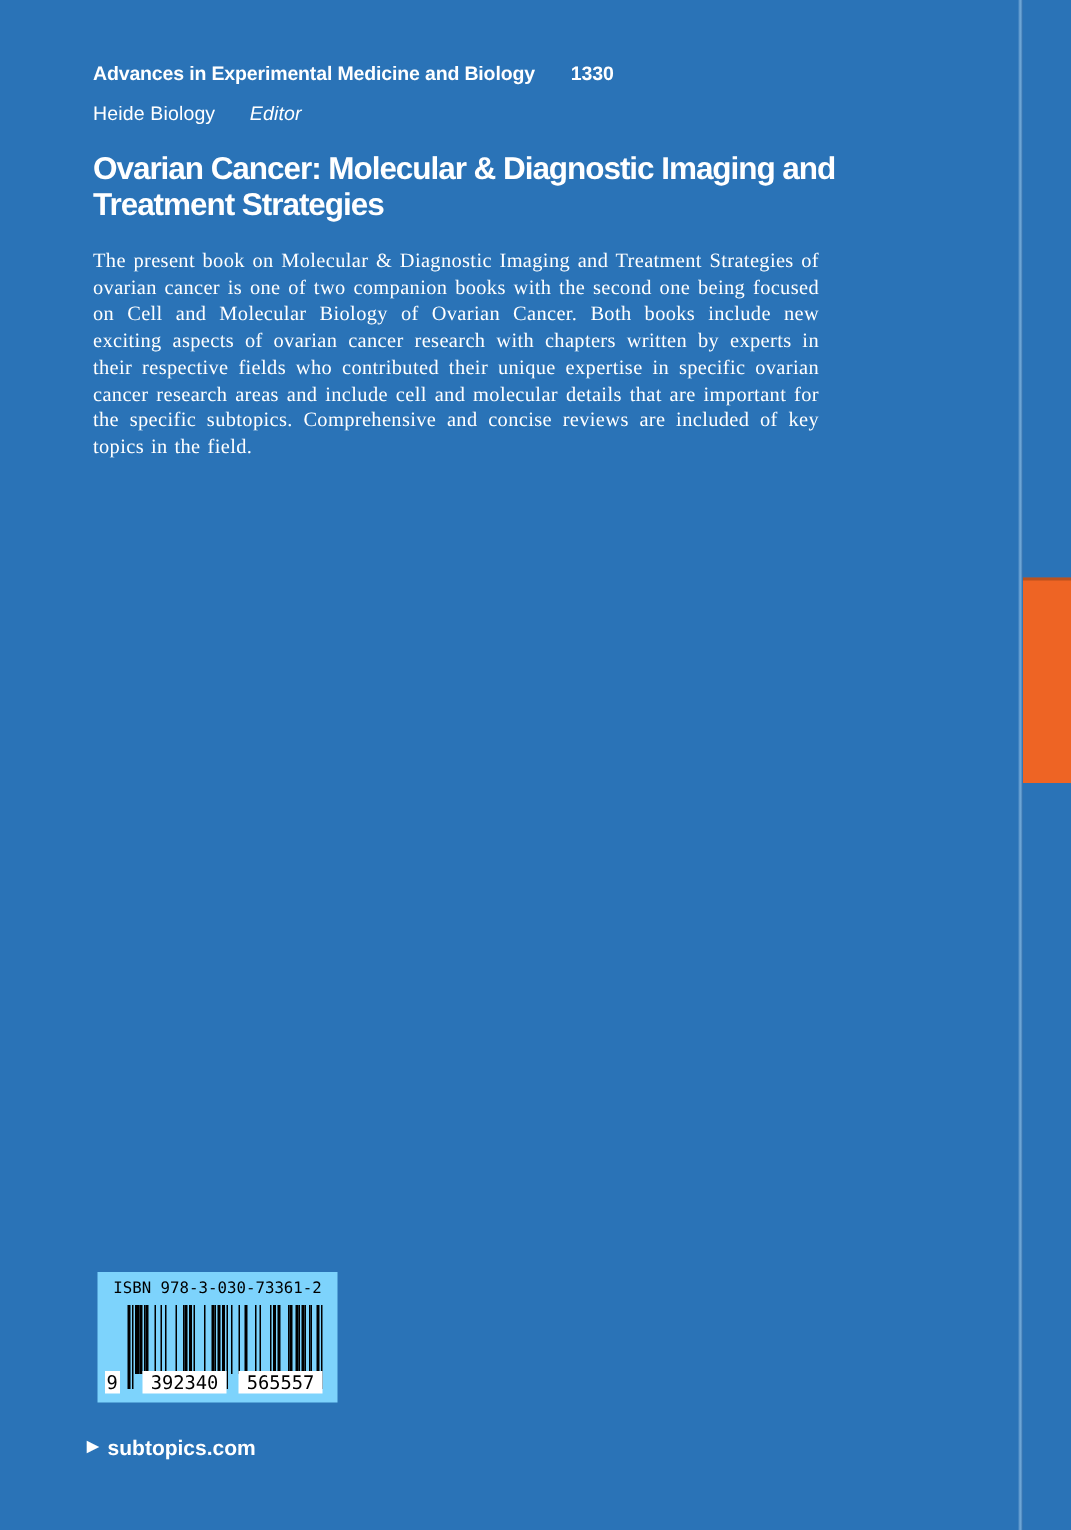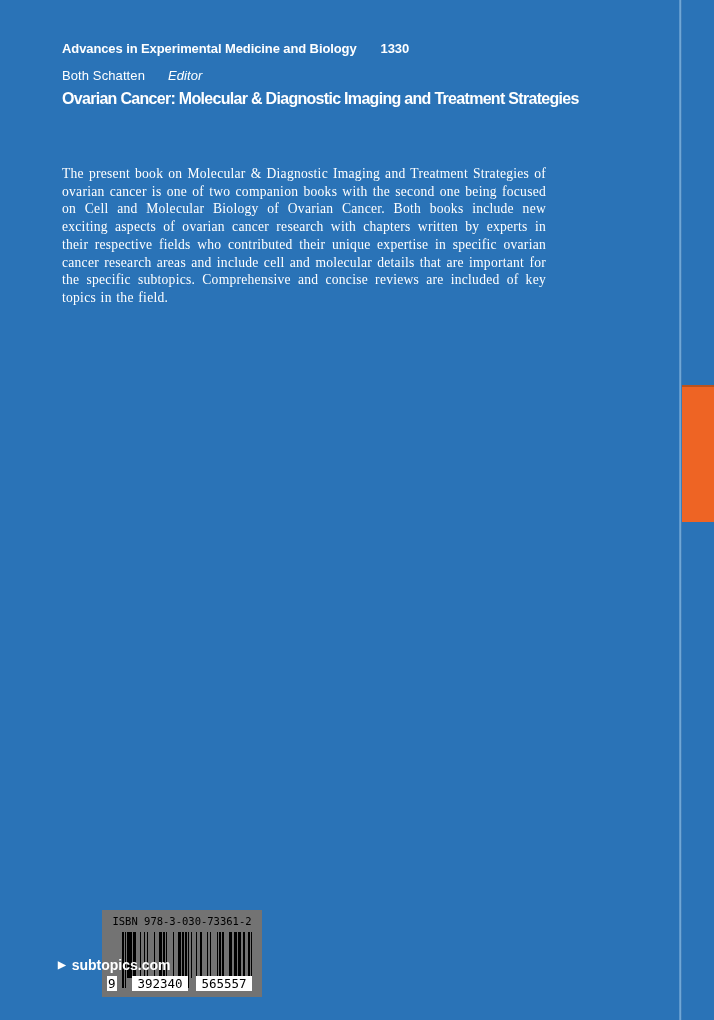--- a/index.html
+++ b/index.html
@@ -26,35 +26,35 @@
     position:absolute;left:62px;top:41px;
     font-size:13px;font-weight:bold;letter-spacing:-0.1px;white-space:nowrap;
   }
   .series .num{margin-left:24px;}
   .author-line{
     position:absolute;left:62px;top:68px;
     font-size:13px;letter-spacing:0.1px;white-space:nowrap;
   }
   .author-line .role{font-style:italic;margin-left:23px;}
   .book-title{
-    position:absolute;left:62px;top:87px;margin:0;
+    position:absolute;left:62px;top:101px;margin:0;
     width:520px;
-    font-size:16px;line-height:24px;font-weight:bold;letter-spacing:-0.7px;
+    font-size:21px;line-height:24px;font-weight:bold;letter-spacing:-0.7px;
   }
   .blurb{
     position:absolute;left:62px;top:165px;margin:0;
     width:484px;
     font-family:"Liberation Serif",serif;
     font-size:13.6px;line-height:17.7px;
     text-align:justify;letter-spacing:0.25px;word-spacing:1px;
   }
   
   .barcode-box{
-    position:absolute;left:65px;top:910px;width:160px;height:87px;
-    background:#737373;color:#000;margin-left:37px;
+    position:absolute;left:65px;top:848px;width:160px;height:87px;
+    background:#7dd3fc;color:#000;
   }
   .isbn-label{
     position:absolute;top:5px;left:0;width:100%;
     text-align:center;
     font-family:"DejaVu Sans Mono",monospace;
     font-size:10.5px;letter-spacing:0px;white-space:nowrap;
   }
   .bars{position:absolute;left:20px;top:22px;width:131px;height:56px;}
   .bar{position:absolute;top:0;width:1.5px;height:46px;background:#000;}
   .bar.guard{height:56px;}
@@ -80,21 +80,21 @@
 <div class="cover">
 
   <div class="fold-line"></div>
   <div class="orange-tab"></div>
 
   <div class="series">
     <span>Advances in Experimental Medicine and Biology</span><span class="num">1330</span>
   </div>
 
   <div class="author-line">
-    <span>Both Schatten</span><span class="role">Editor</span>
+    <span>Heide Biology</span><span class="role">Editor</span>
   </div>
 
   <h1 class="book-title">Ovarian Cancer: Molecular &amp; Diagnostic Imaging and Treatment Strategies</h1>
 
   <p class="blurb">The present book on Molecular &amp; Diagnostic Imaging and Treatment Strategies of ovarian cancer is one of two companion books with the second one being focused on Cell and Molecular Biology of Ovarian Cancer. Both books include new exciting aspects of ovarian cancer research with chapters written by experts in their respective fields who contributed their unique expertise in specific ovarian cancer research areas and include cell and molecular details that are important for the specific subtopics. Comprehensive and concise reviews are included of key topics in the field.</p>
 
   <div class="barcode-box">
     <div class="isbn-label">ISBN 978-3-030-73361-2</div>
     <div class="bars" id="bars">
         <div class="bar guard" style="left: 0px;"></div>

